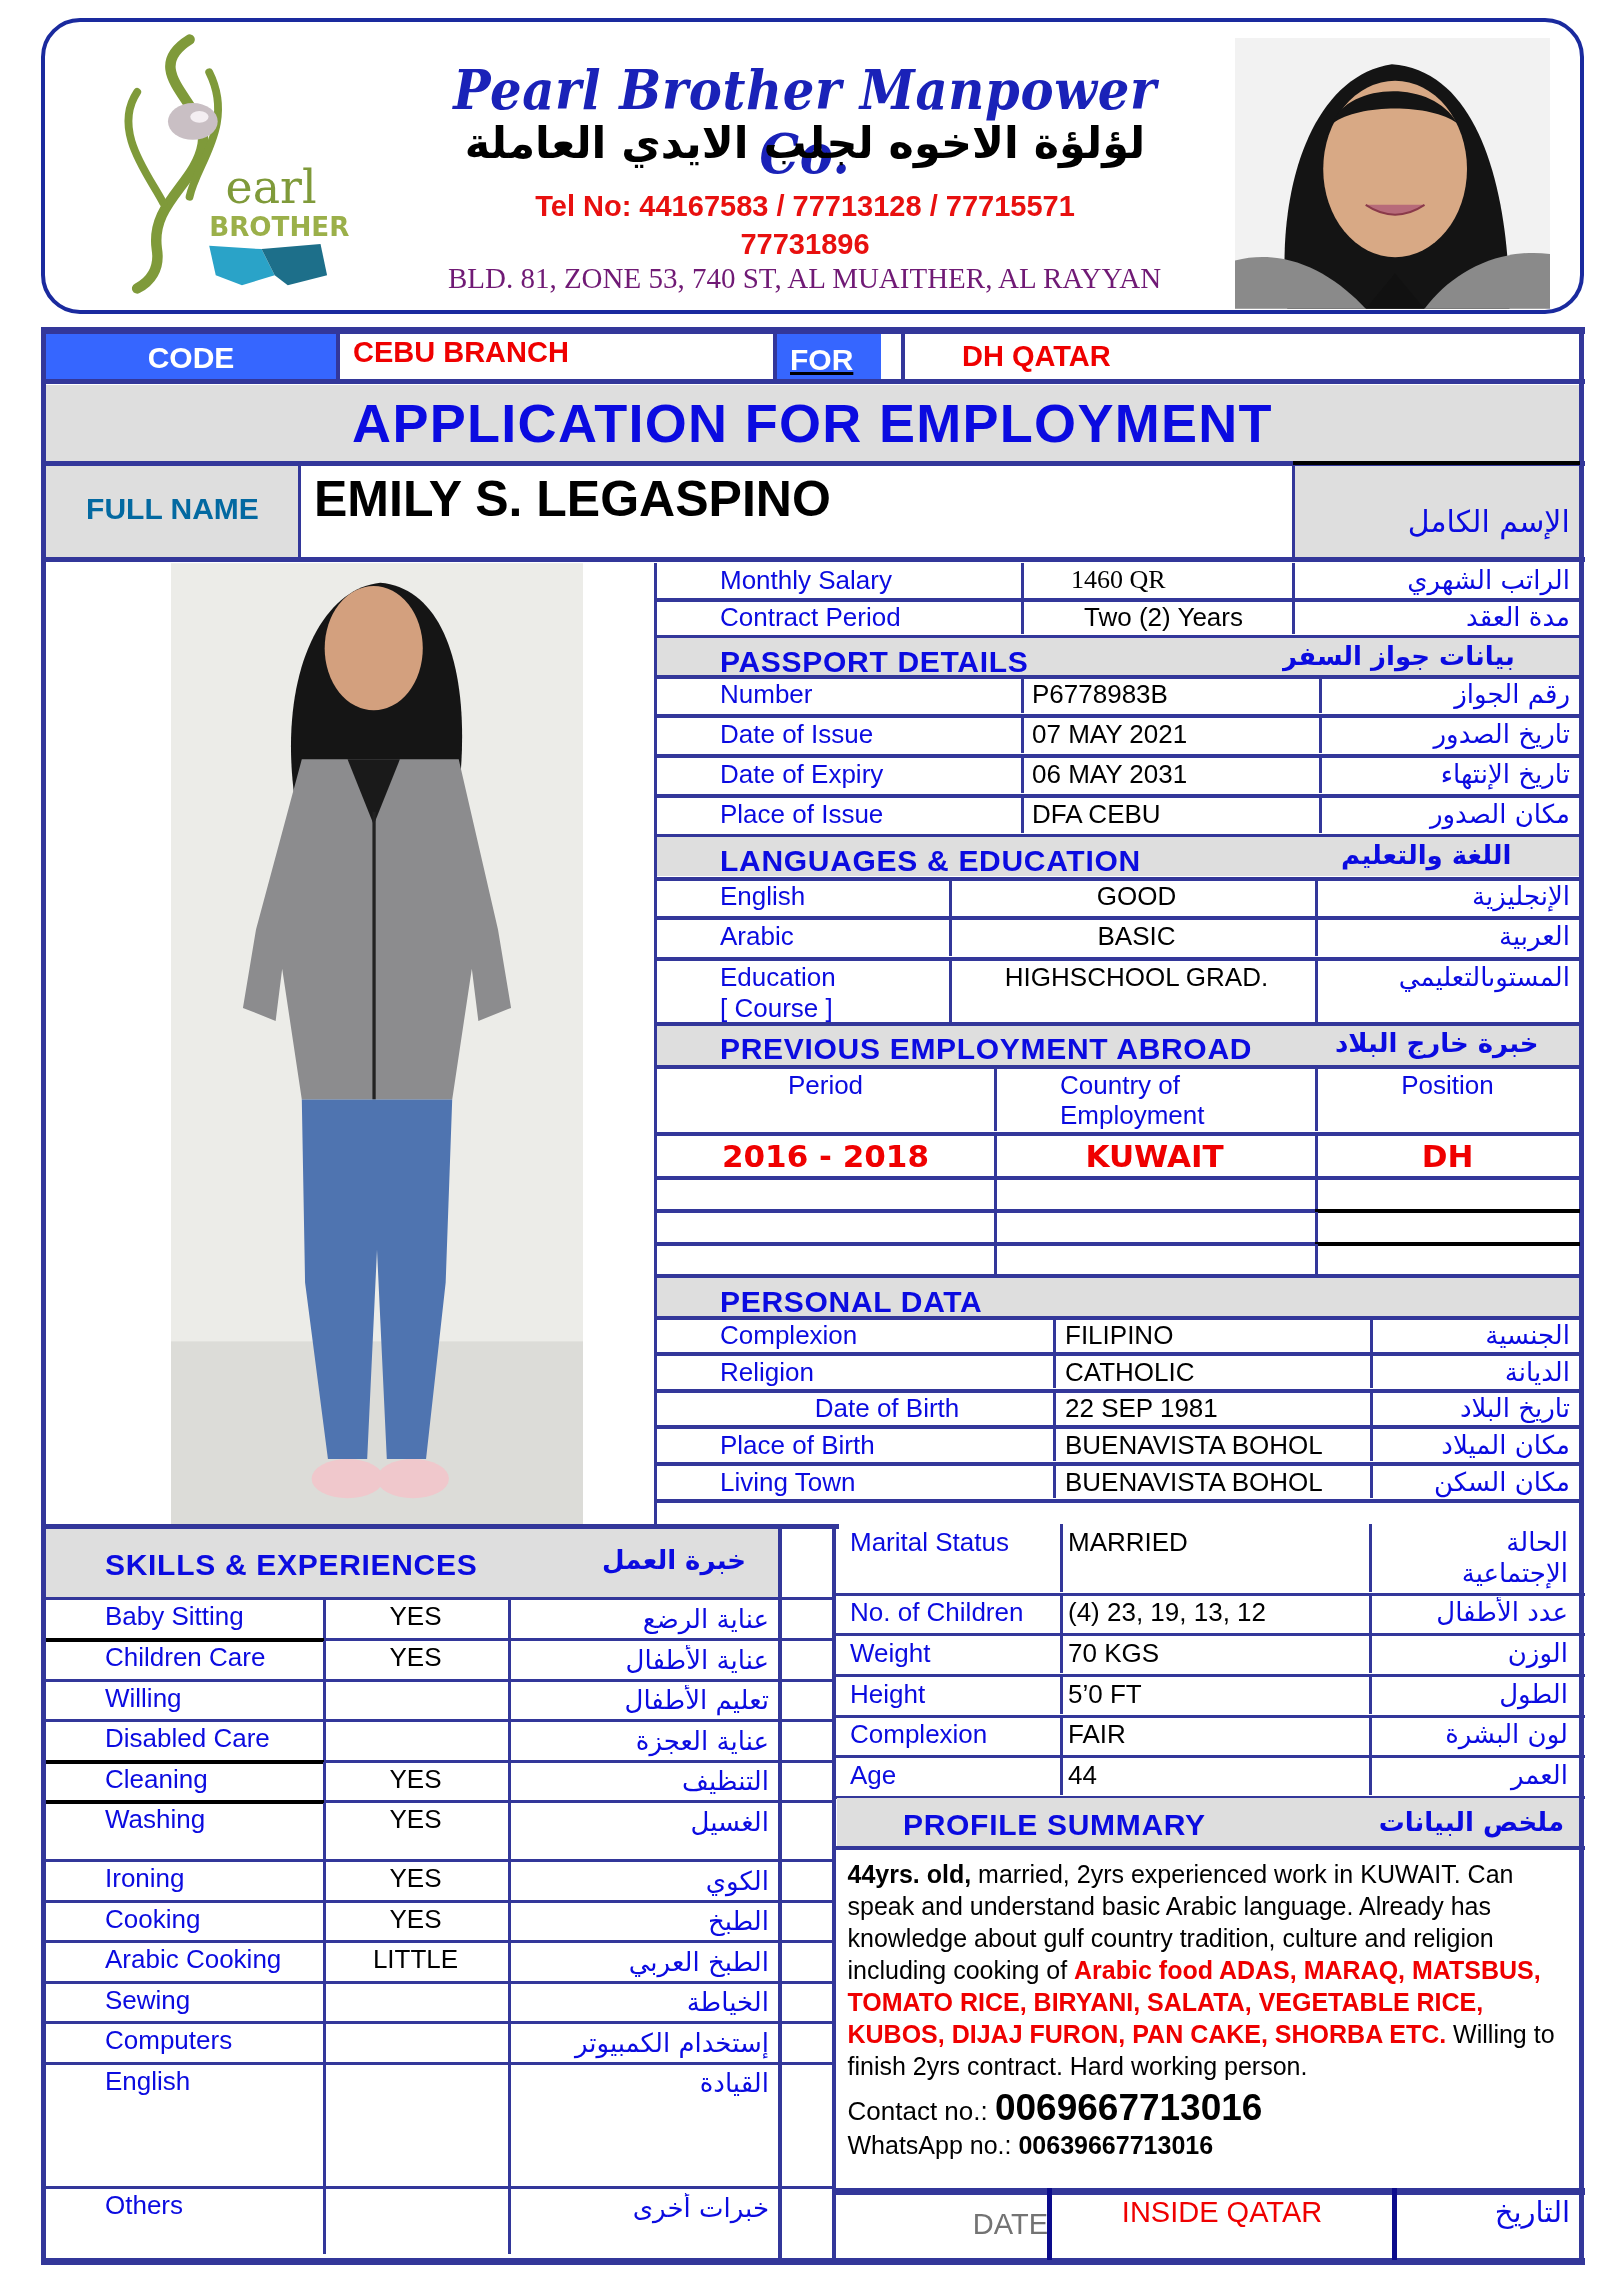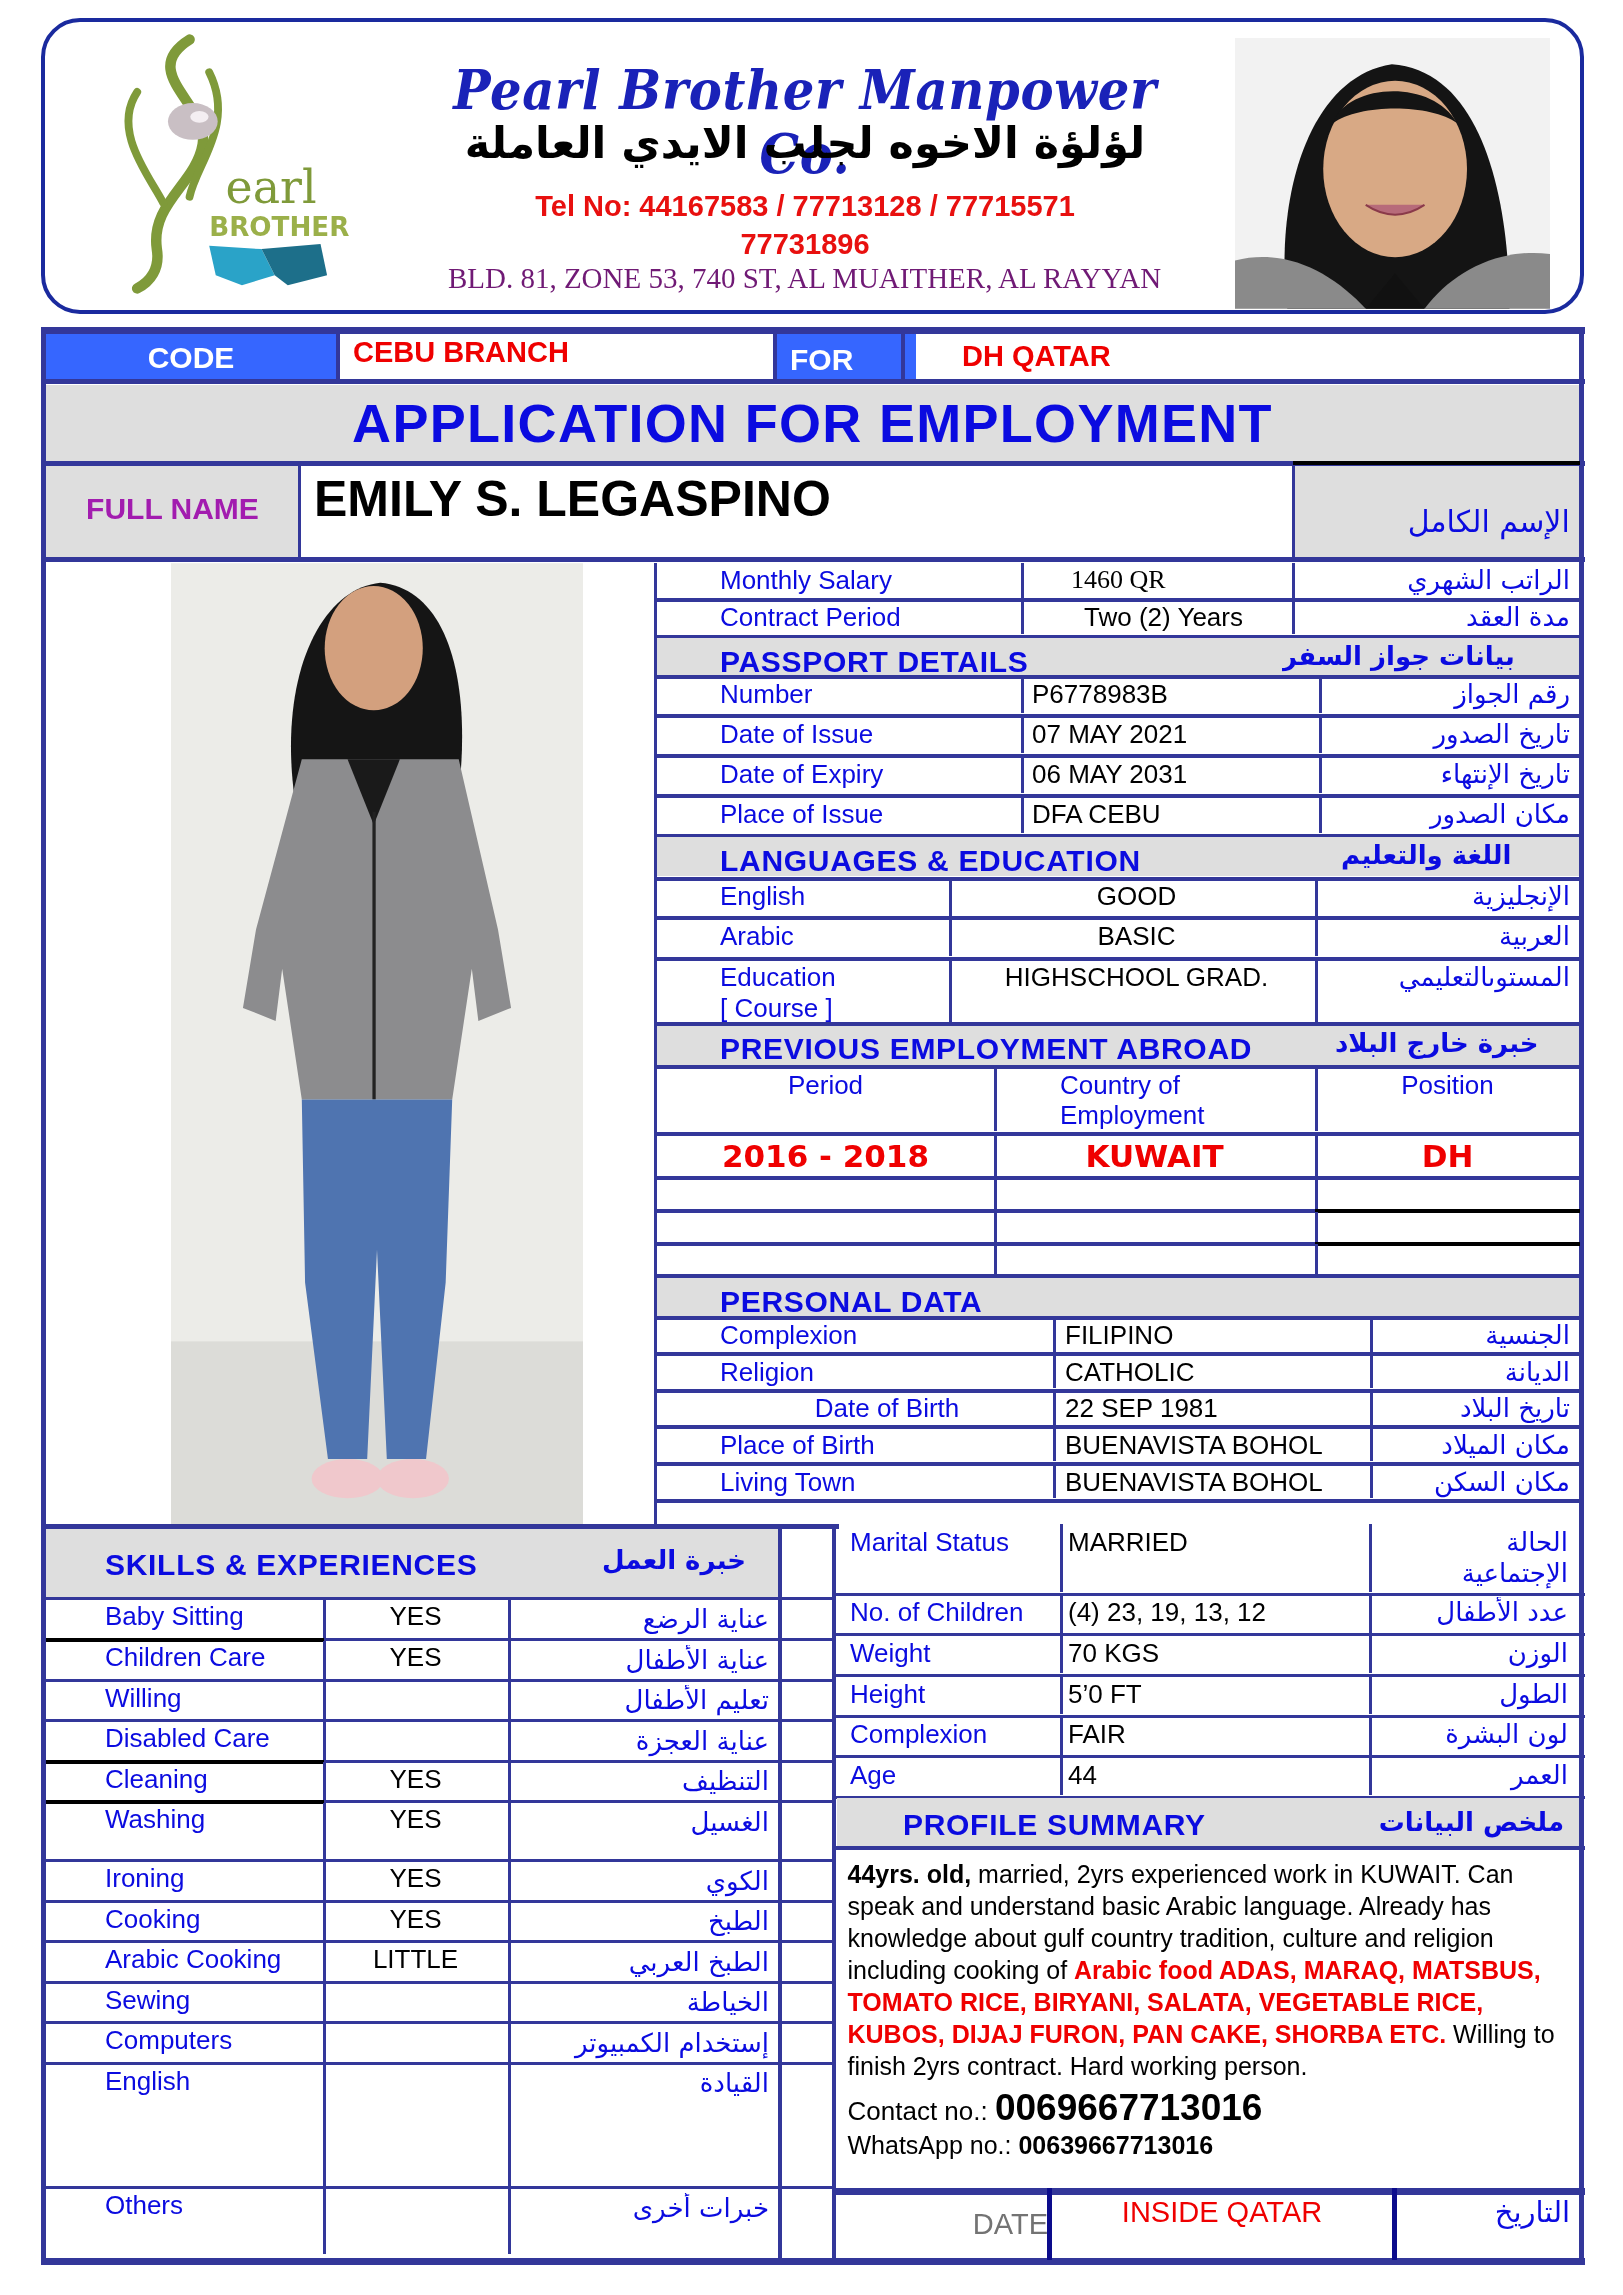--- a/index.html
+++ b/index.html
@@ -78,37 +78,37 @@
 </div>
 
 <div class="cell bluefill" style="left:46px;top:334px;width:290px;height:47px;">
   <div style="text-align:center;color:#fff;font-weight:bold;font-size:30px;line-height:47px;">CODE</div>
 </div>
 <div class="line" style="left:336px;top:334px;width:3.9px;height:47px;"></div>
 <div class="cell" style="left:353px;top:336px;width:419px;height:39px;">
   <div class="red" style="font-weight:bold;font-size:29px;">CEBU BRANCH</div>
 </div>
 <div class="line" style="left:773px;top:334px;width:3.9px;height:47px;"></div>
-<div class="cell bluefill" style="left:777px;top:334px;width:139px;height:47px;">
+<div class="cell bluefill" style="left:777px;top:334px;width:104px;height:47px;text-decoration:underline;">
   <div style="padding-left:13px;color:#fff;font-weight:bold;font-size:30px;line-height:51px;">FOR</div>
 </div>
 <div class="line" style="left:901px;top:334px;width:3.9px;height:47px;"></div>
 <div class="cell" style="left:962px;top:340px;width:589px;height:39px;">
   <div class="red" style="font-weight:bold;font-size:29px;">DH QATAR</div>
 </div>
 <div class="line" style="left:41px;top:379px;width:1544px;height:5.2px;"></div>
 
 <div class="cell grey" style="left:46px;top:385px;width:1533px;height:77px;">
   <div style="text-align:center;color:#0b0be0;font-weight:bold;font-size:54px;line-height:77px;letter-spacing:1.3px;">APPLICATION FOR EMPLOYMENT</div>
 </div>
 <div class="line" style="left:41px;top:461px;width:1544px;height:5.2px;"></div>
 <div class="bline" style="left:1293px;top:461px;width:287px;height:3.9px;"></div>
 
 <div class="cell grey" style="left:46px;top:466px;width:253px;height:92px;">
-  <div style="text-align:center;color:#a21caf;font-weight:bold;font-size:30px;padding-top:26px;">FULL NAME</div>
+  <div style="text-align:center;color:#0369a1;font-weight:bold;font-size:30px;padding-top:26px;">FULL NAME</div>
 </div>
 <div class="line" style="left:298px;top:466px;width:3.3px;height:92px;"></div>
 <div class="cell" style="left:314px;top:466px;width:968px;height:92px;">
   <div style="font-weight:bold;font-size:50px;color:#000;padding-top:3.9px;">EMILY S. LEGASPINO</div>
 </div>
 <div class="line" style="left:1292px;top:466px;width:3.3px;height:92px;"></div>
 <div class="cell grey" style="left:1295px;top:466px;width:284px;height:92px;">
   <div class="ar" style="font-size:30px;padding:38px 9.2px 0 0;">الإسم الكامل</div>
 </div>
 <div class="line" style="left:41px;top:557px;width:1544px;height:5.2px;"></div>

